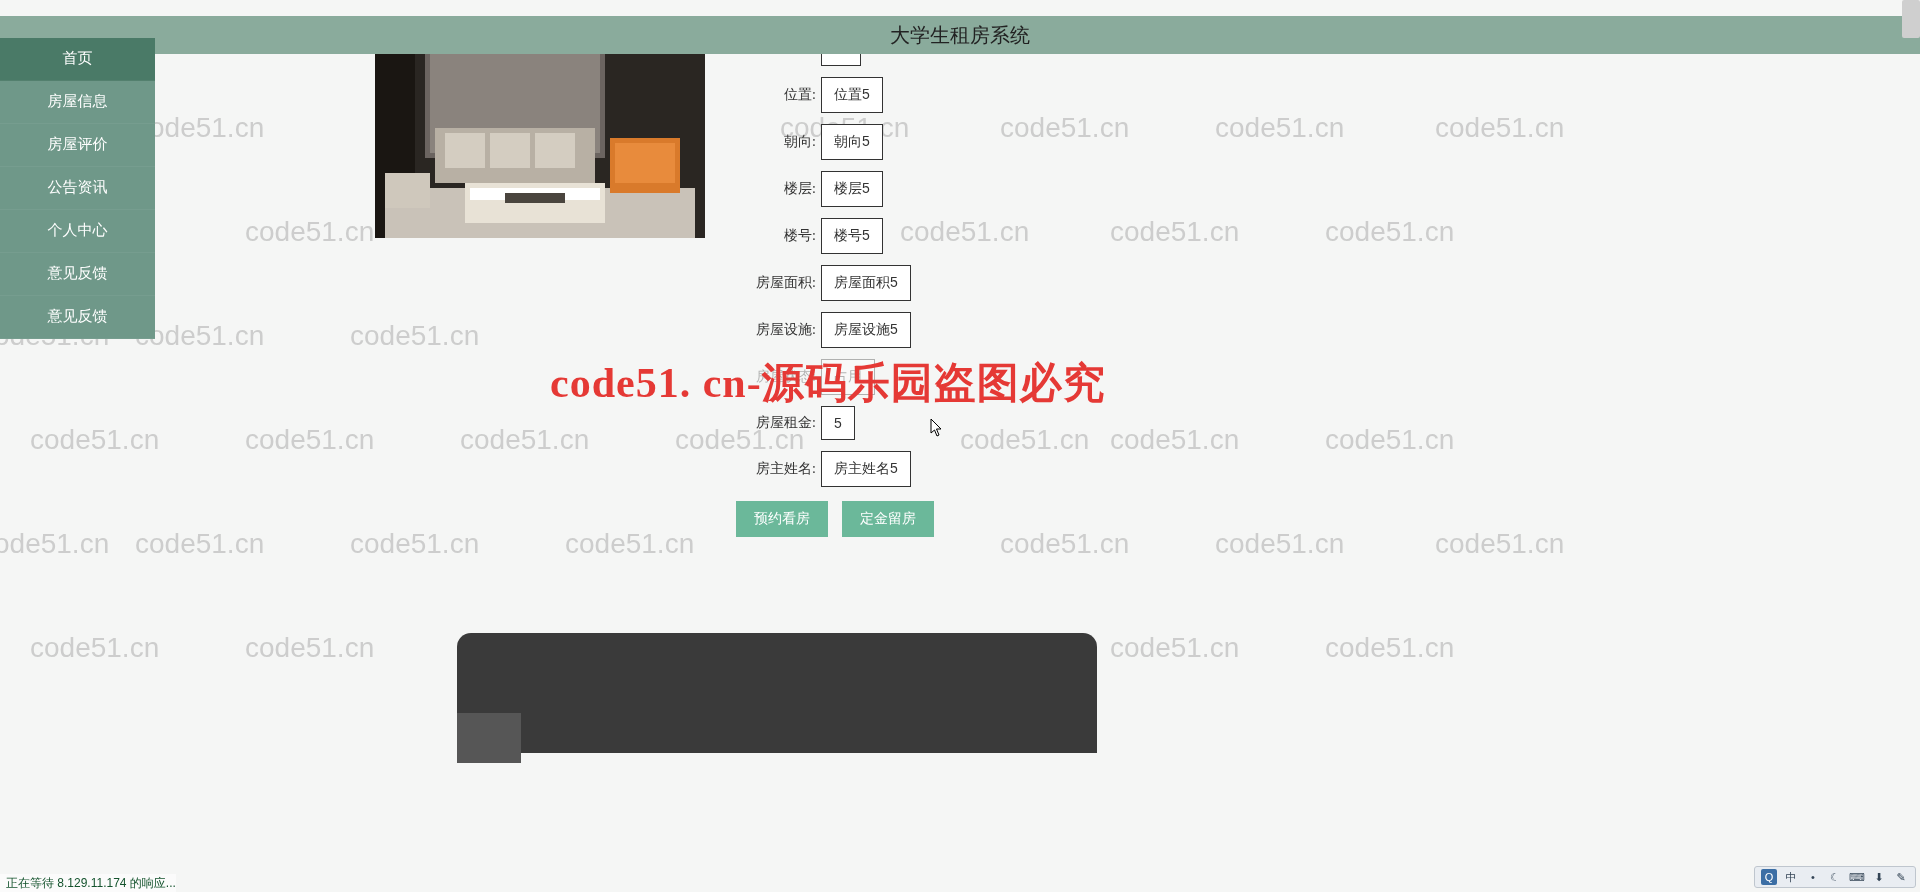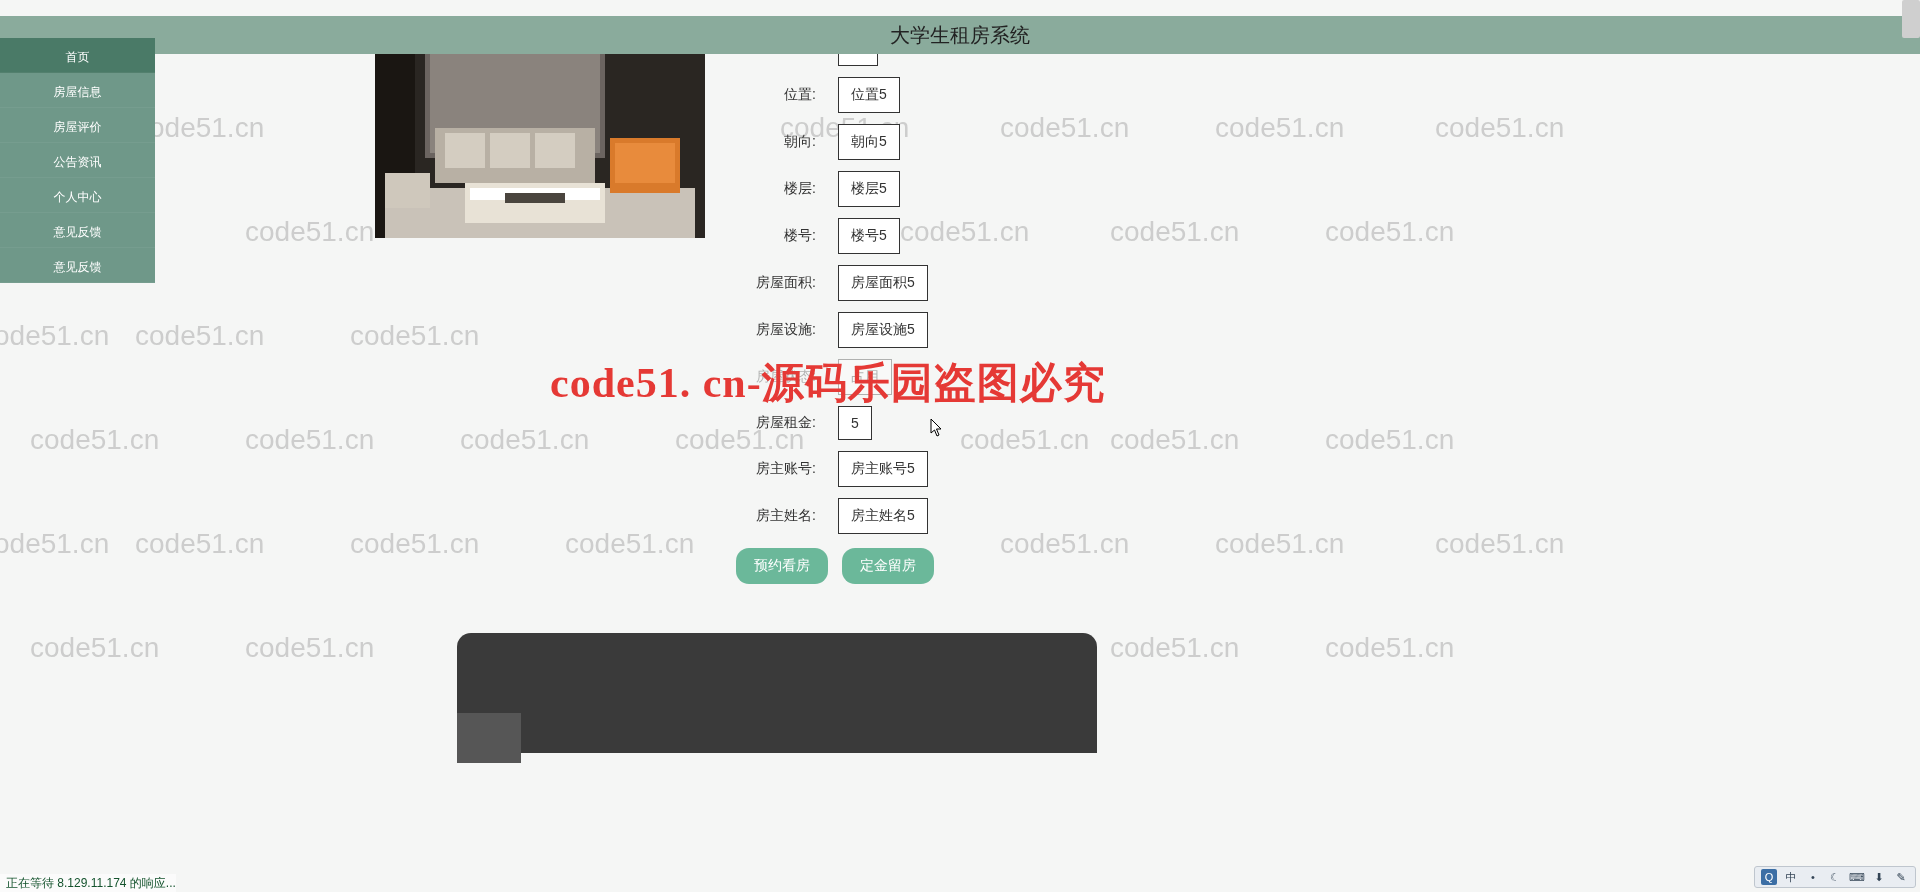--- a/index.html
+++ b/index.html
@@ -3,32 +3,32 @@
 <meta charset="utf-8">
 <style>
 * { margin:0; padding:0; box-sizing:border-box; font-family:"Microsoft YaHei",Arial,sans-serif; }
 html,body { width:1920px; height:892px; overflow:hidden; background:#f5f6f5; }
 .watermark-layer { position:fixed; inset:0; pointer-events:none; z-index:1; }
 .wm { position:absolute; color:rgba(100,100,100,.28); font-size:28px; font-weight:400; white-space:nowrap; }
 .big-wm { position:fixed; left:550px; top:355px; color:#e53935; font-size:42px; font-weight:700; letter-spacing:1px; z-index:60; pointer-events:none; font-family:"SimHei","Microsoft YaHei"; }
 .header { position:fixed; top:16px; left:0; right:0; height:38px; background:#8aab9c; display:flex; align-items:center; justify-content:center; z-index:40; }
 .header-title { font-size:20px; color:#222; font-weight:500; }
 .sidebar { position:fixed; top:38px; left:0; width:155px; z-index:50; }
-.side-item { height:35px; line-height:39px; text-align:center; color:#fff; background:#6f9889; font-size:12px; cursor:pointer; border-bottom:1px solid rgba(255,255,255,.05); }
+.side-item { height:43px; line-height:39px; text-align:center; color:#fff; background:#6f9889; font-size:15px; cursor:pointer; border-bottom:1px solid rgba(255,255,255,.05); }
 .side-item.active { background:#4a7a67; }
 .content { position:absolute; top:38px; left:0; right:0; bottom:0; overflow:auto; z-index:10; }
 .scrollbar-main { position:fixed; right:0; top:0; width:18px; height:38px; background:#cfcfcf; border-radius:2px; z-index:45; }
 .room-img { position:absolute; left:375px; top:0; width:330px; height:200px; background:#3a3530; overflow:hidden; }
 .room-img svg { width:100%; height:100%; display:block; }
 .detail-col { position:absolute; left:736px; top:10px; width:600px; }
 .field-row { display:flex; align-items:center; margin-bottom:11px; }
-.field-label { width:80px; text-align:right; font-size:14px; color:#333; margin-right:22px; }
+.field-label { width:80px; text-align:right; font-size:14px; color:#333; margin-right:5px;font-family:Liberation Serif, serif; }
 .field-box { border:1px solid #333; padding:8px 12px; font-size:14px; color:#333; min-width:30px; background:#fff; }
 .btn-row { display:flex; gap:14px; margin-top:14px; }
-.action-btn { background:#6bb89a; color:#fff; border:none; border-radius:13px; padding:9px 18px; font-size:14px; cursor:pointer; }
+.action-btn { background:#6bb89a; color:#fff; border:none; border-radius:0; padding:9px 18px; font-size:14px; cursor:pointer; }
 .dark-panel { position:absolute; left:457px; top:595px; width:640px; height:120px; background:#3a3a3a; border-radius:14px 14px 0 0; }
 .dark-tab { position:absolute; left:457px; top:675px; width:64px; height:50px; background:#565656; border-radius:0 0 0 0; }
 .status-bar { position:fixed; left:0; bottom:0; height:18px; font-size:12px; color:#14532d; padding-left:6px; display:flex; align-items:center; z-index:70; background:rgba(255,255,255,.6); }
 .ime-bar { position:fixed; right:4px; bottom:4px; height:22px; display:flex; align-items:center; gap:6px; background:#e9edf2; border:1px solid #bfc6ce; border-radius:3px; padding:0 6px; font-size:12px; color:#345; z-index:80; }
 .ime-icon { width:16px; height:16px; display:flex; align-items:center; justify-content:center; font-size:11px; }
 .ime-sq { background:#3b6ea5; color:#fff; border-radius:2px; }
 .cursor { position:fixed; left:930px; top:418px; width:14px; height:20px; z-index:90; pointer-events:none; }
 </style>
 </head>
 <body>
@@ -144,24 +144,20 @@
     </div>
     <div class="field-row" style="opacity:.35">
       <span class="field-label">房屋状态:</span>
       <span class="field-box">占用</span>
     </div>
     <div class="field-row">
       <span class="field-label">房屋租金:</span>
       <span class="field-box">5</span>
     </div>
     <div class="field-row">
-      <span class="field-label">房主账号:</span>
-      <span class="field-box">房主账号5</span>
-    </div>
-    <div class="field-row">
       <span class="field-label">房主姓名:</span>
       <span class="field-box">房主姓名5</span>
     </div>
     <div class="btn-row">
       <button class="action-btn">预约看房</button>
       <button class="action-btn">定金留房</button>
     </div>
   </div>
 
   <div class="dark-panel"></div>

